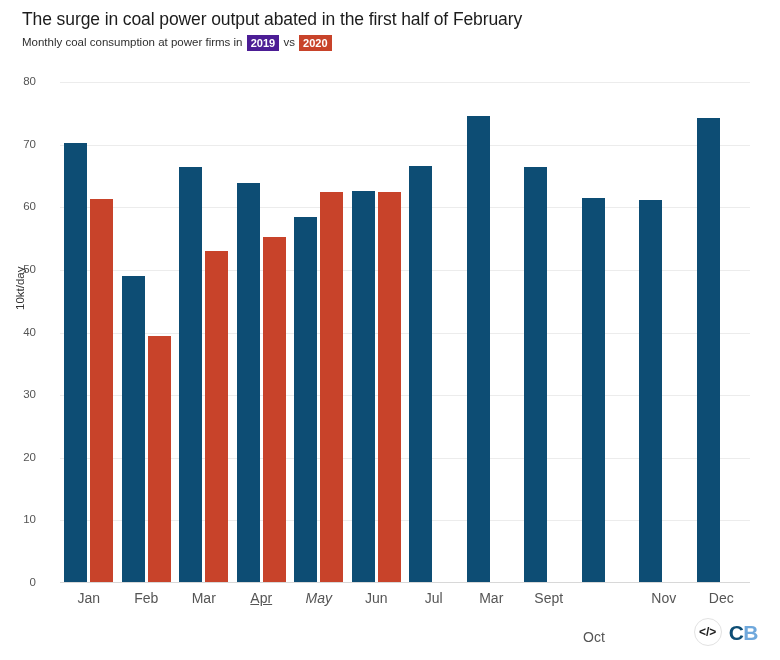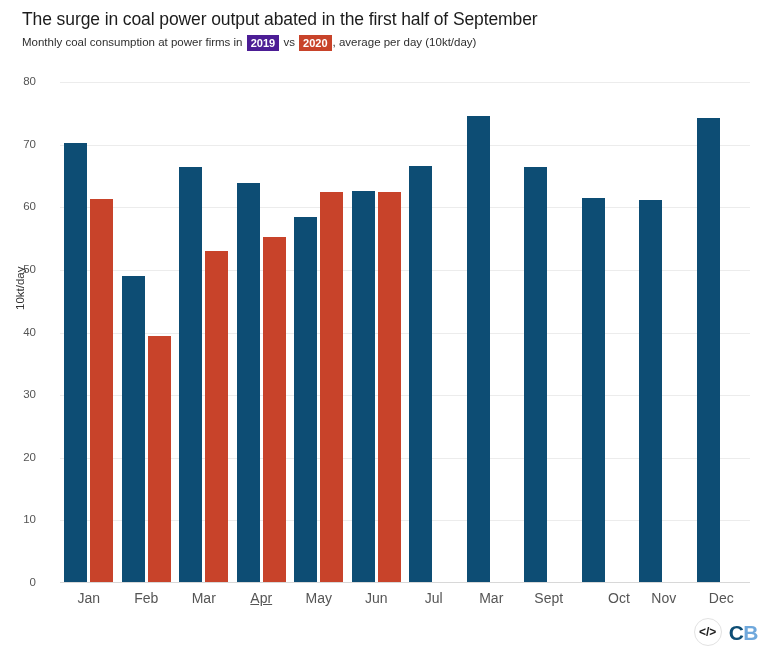--- a/index.html
+++ b/index.html
@@ -159,27 +159,26 @@
   }
   #cb-c { color: #0d4d74; }
   #cb-b { color: #6fa8dc; }
 </style>
 </head>
 <body>
 
 <div id="figure">
 
   <div id="header">
-    <h1 id="chart-title">The surge in coal power output abated in the first half of September</h1>
+    <h1 id="chart-title">The surge in coal power output abated in the first half of February</h1>
     <div id="chart-subtitle">
       <span class="sub-text">Monthly coal consumption at power firms in </span>
       <span class="legend-badge badge-2019">2019</span>
       <span class="sub-text"> vs </span>
       <span class="legend-badge badge-2020">2020</span>
-      <span class="sub-text">, average per day (10kt/day)</span>
     </div>
   </div>
 
   <div id="ylabel">10kt/day</div>
 
   <div id="plot-area">
     <div id="gridlines">
         <div class="gridline" style="top: 438.375px;"></div>
         <div class="gridline" style="top: 375.75px;"></div>
         <div class="gridline" style="top: 313.125px;"></div>
@@ -242,26 +241,26 @@
         </div>
         <div class="bar-group" style="left: 636.75px; width: 49px;">
           <div class="bar bar-2019" title="Dec 2019: 74.3" style="height: 465.304px; background: rgb(13, 77, 116);"></div>
         </div>
       </div>
     <div id="xticks">
         <div class="xtick-label" style="left: -1.25px;">Jan</div>
         <div class="xtick-label" style="left: 56.25px;">Feb</div>
         <div class="xtick-label" style="left: 113.75px;">Mar</div>
         <div class="xtick-label" style="left: 171.25px; text-decoration: underline;">Apr</div>
-        <div class="xtick-label" style="left: 228.75px;">May</div>
+        <div class="xtick-label" style="left: 228.75px; font-style: italic;">May</div>
         <div class="xtick-label" style="left: 286.25px;">Jun</div>
         <div class="xtick-label" style="left: 343.75px;">Jul</div>
         <div class="xtick-label" style="left: 401.25px;">Mar</div>
         <div class="xtick-label" style="left: 458.75px;">Sept</div>
-        <div class="xtick-label" style="left: 529px;">Oct</div>
+        <div class="xtick-label" style="left: 504px; margin-top: 39px;">Oct</div>
         <div class="xtick-label" style="left: 573.75px;">Nov</div>
         <div class="xtick-label" style="left: 631.25px;">Dec</div>
       </div>
     <div id="baseline"></div>
   </div>
 
   <div id="logo">
     <div id="embed-icon-circle">&lt;/&gt;</div>
     <div id="cb-wordmark"><span id="cb-c">C</span><span id="cb-b">B</span></div>
   </div>

